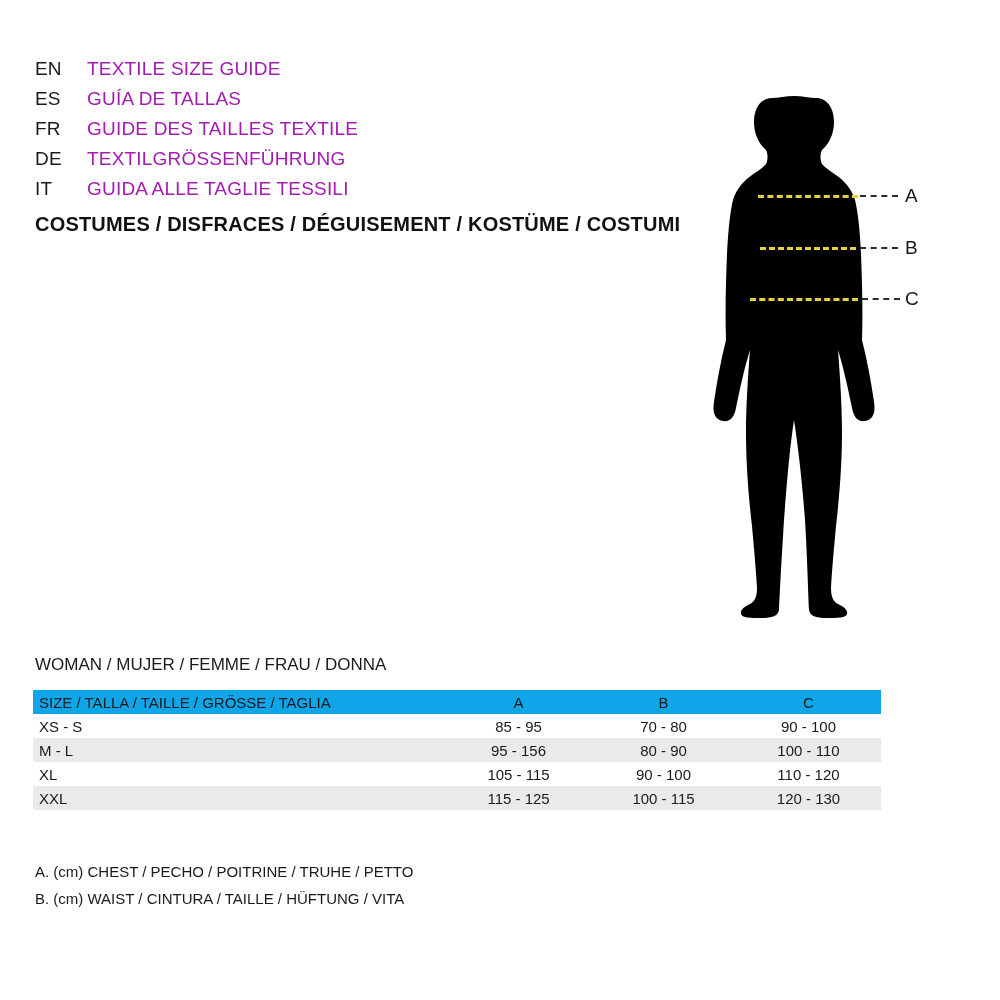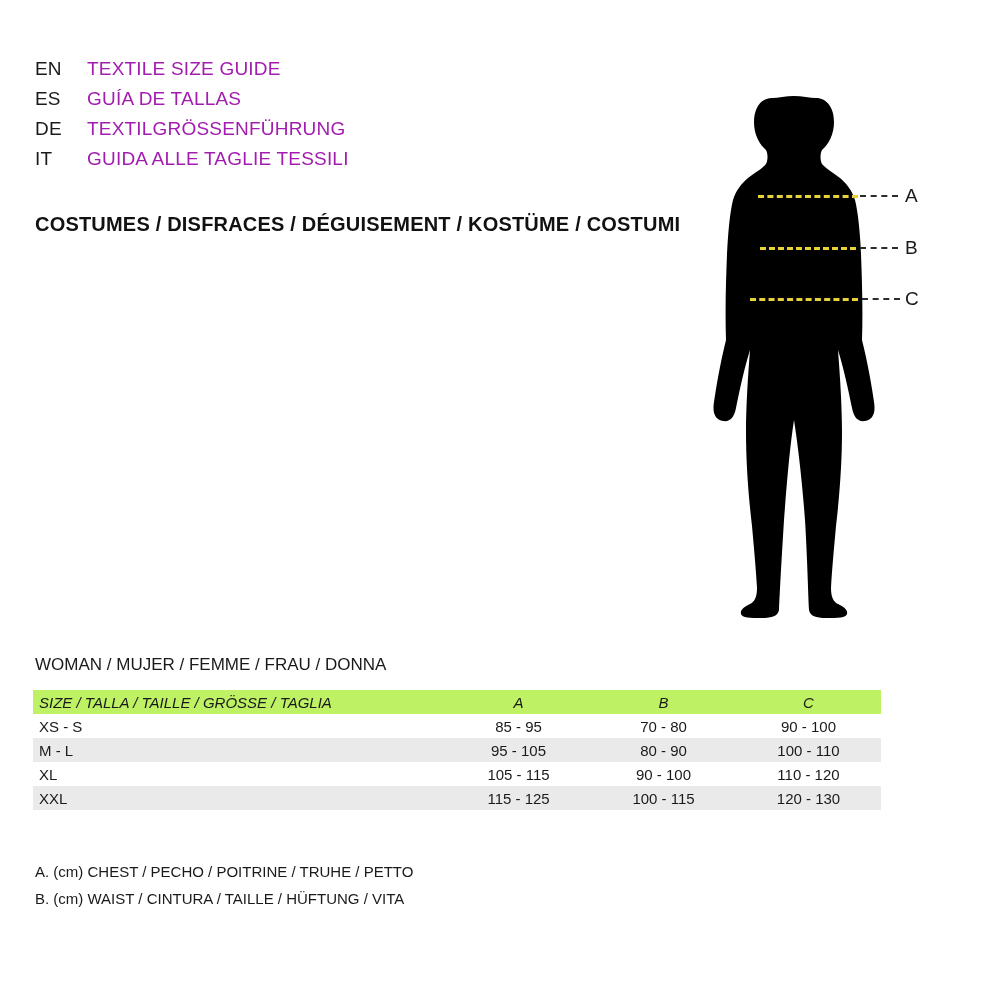--- a/index.html
+++ b/index.html
@@ -95,22 +95,21 @@
     font-size: 15px;
   }
   table.size-table th,
   table.size-table td {
     padding: 0;
     height: 24px;
     font-weight: normal;
     color: #1a1a1a;
   }
   table.size-table thead tr {
-    background: #bef264;
-    font-style: italic;
+    background: #0ea5e9;
   }
   table.size-table tbody tr:nth-child(odd) {
     background: #ffffff;
   }
   table.size-table tbody tr:nth-child(even) {
     background: #eaeaea;
   }
   .col-size {
     text-align: left;
     padding-left: 6px !important;
@@ -135,20 +134,24 @@
 <body>
 
 <div class="lang-block">
   <div class="lang-row">
     <span class="lang-code">EN</span>
     <span class="lang-text">TEXTILE SIZE GUIDE</span>
   </div>
   <div class="lang-row">
     <span class="lang-code">ES</span>
     <span class="lang-text">GUÍA DE TALLAS</span>
+  </div>
+  <div class="lang-row">
+    <span class="lang-code">FR</span>
+    <span class="lang-text">GUIDE DES TAILLES TEXTILE</span>
   </div>
   <div class="lang-row">
     <span class="lang-code">DE</span>
     <span class="lang-text">TEXTILGRÖSSENFÜHRUNG</span>
   </div>
   <div class="lang-row">
     <span class="lang-code">IT</span>
     <span class="lang-text">GUIDA ALLE TAGLIE TESSILI</span>
   </div>
 </div>
@@ -208,21 +211,21 @@
   </thead>
   <tbody>
     <tr>
       <td class="col-size">XS - S</td>
       <td class="col-m">85 - 95</td>
       <td class="col-m">70 - 80</td>
       <td class="col-m">90 - 100</td>
     </tr>
     <tr>
       <td class="col-size">M - L</td>
-      <td class="col-m">95 - 105</td>
+      <td class="col-m">95 - 156</td>
       <td class="col-m">80 - 90</td>
       <td class="col-m">100 - 110</td>
     </tr>
     <tr>
       <td class="col-size">XL</td>
       <td class="col-m">105 - 115</td>
       <td class="col-m">90 - 100</td>
       <td class="col-m">110 - 120</td>
     </tr>
     <tr>

